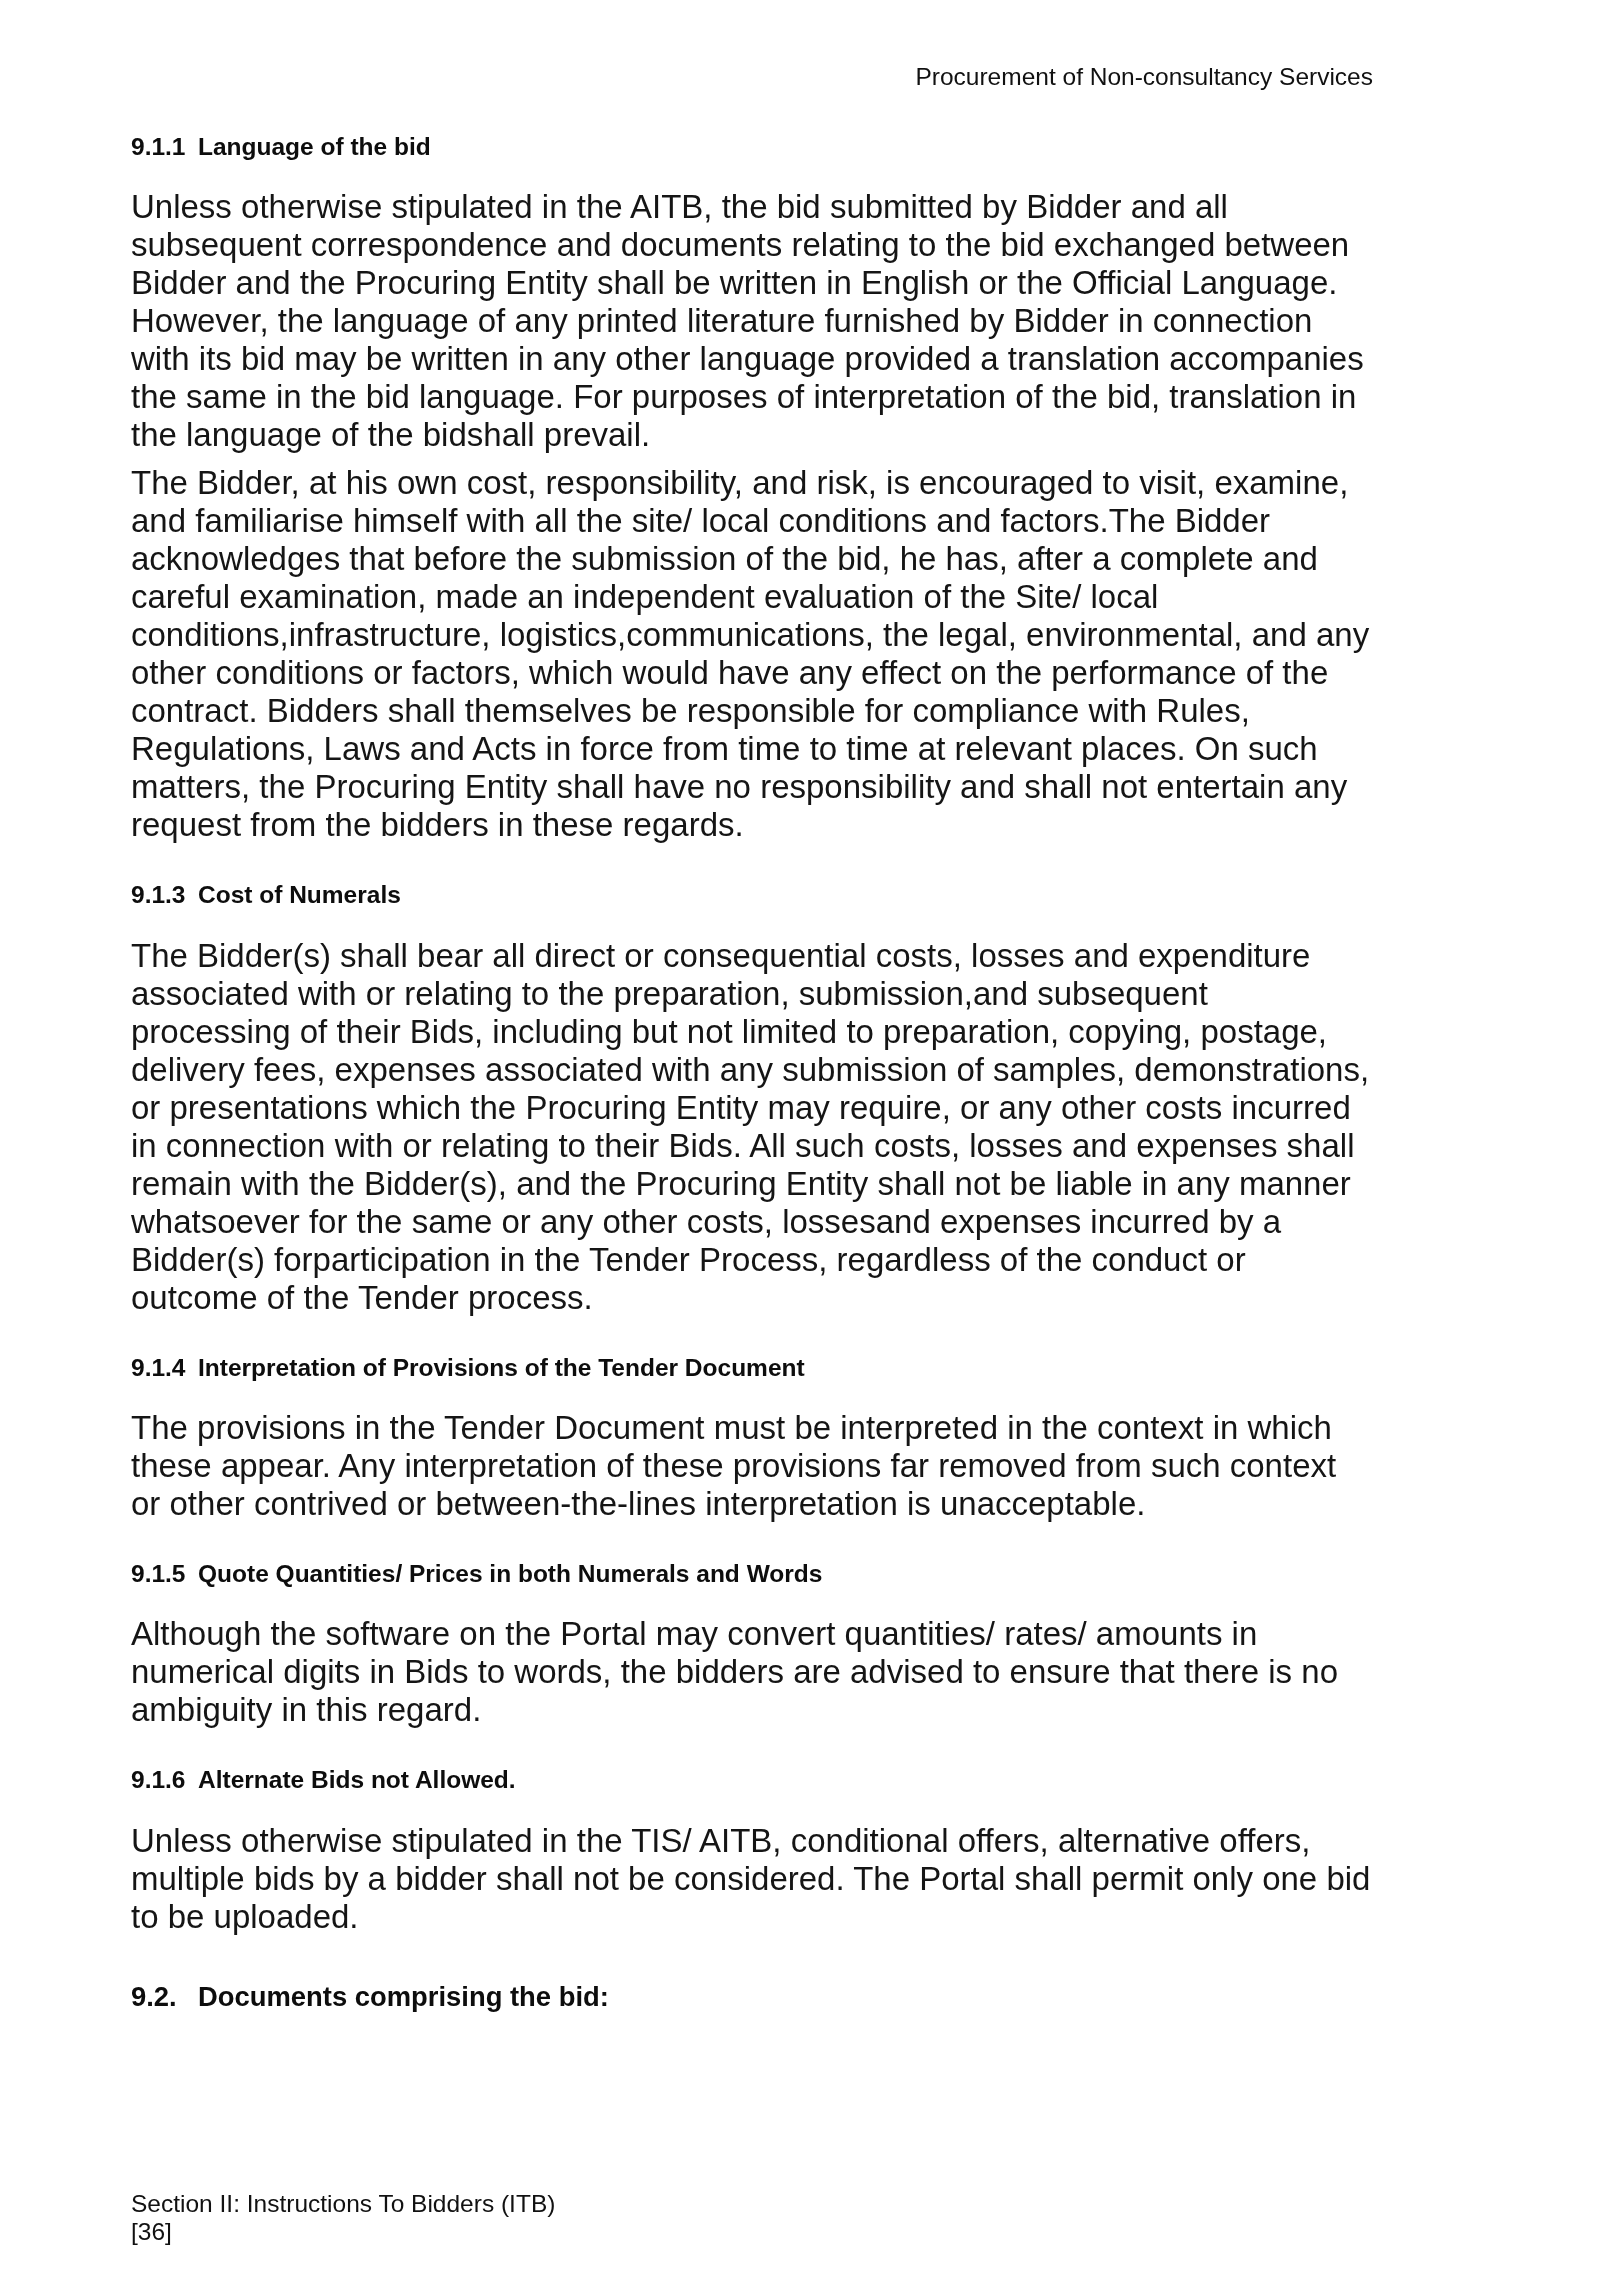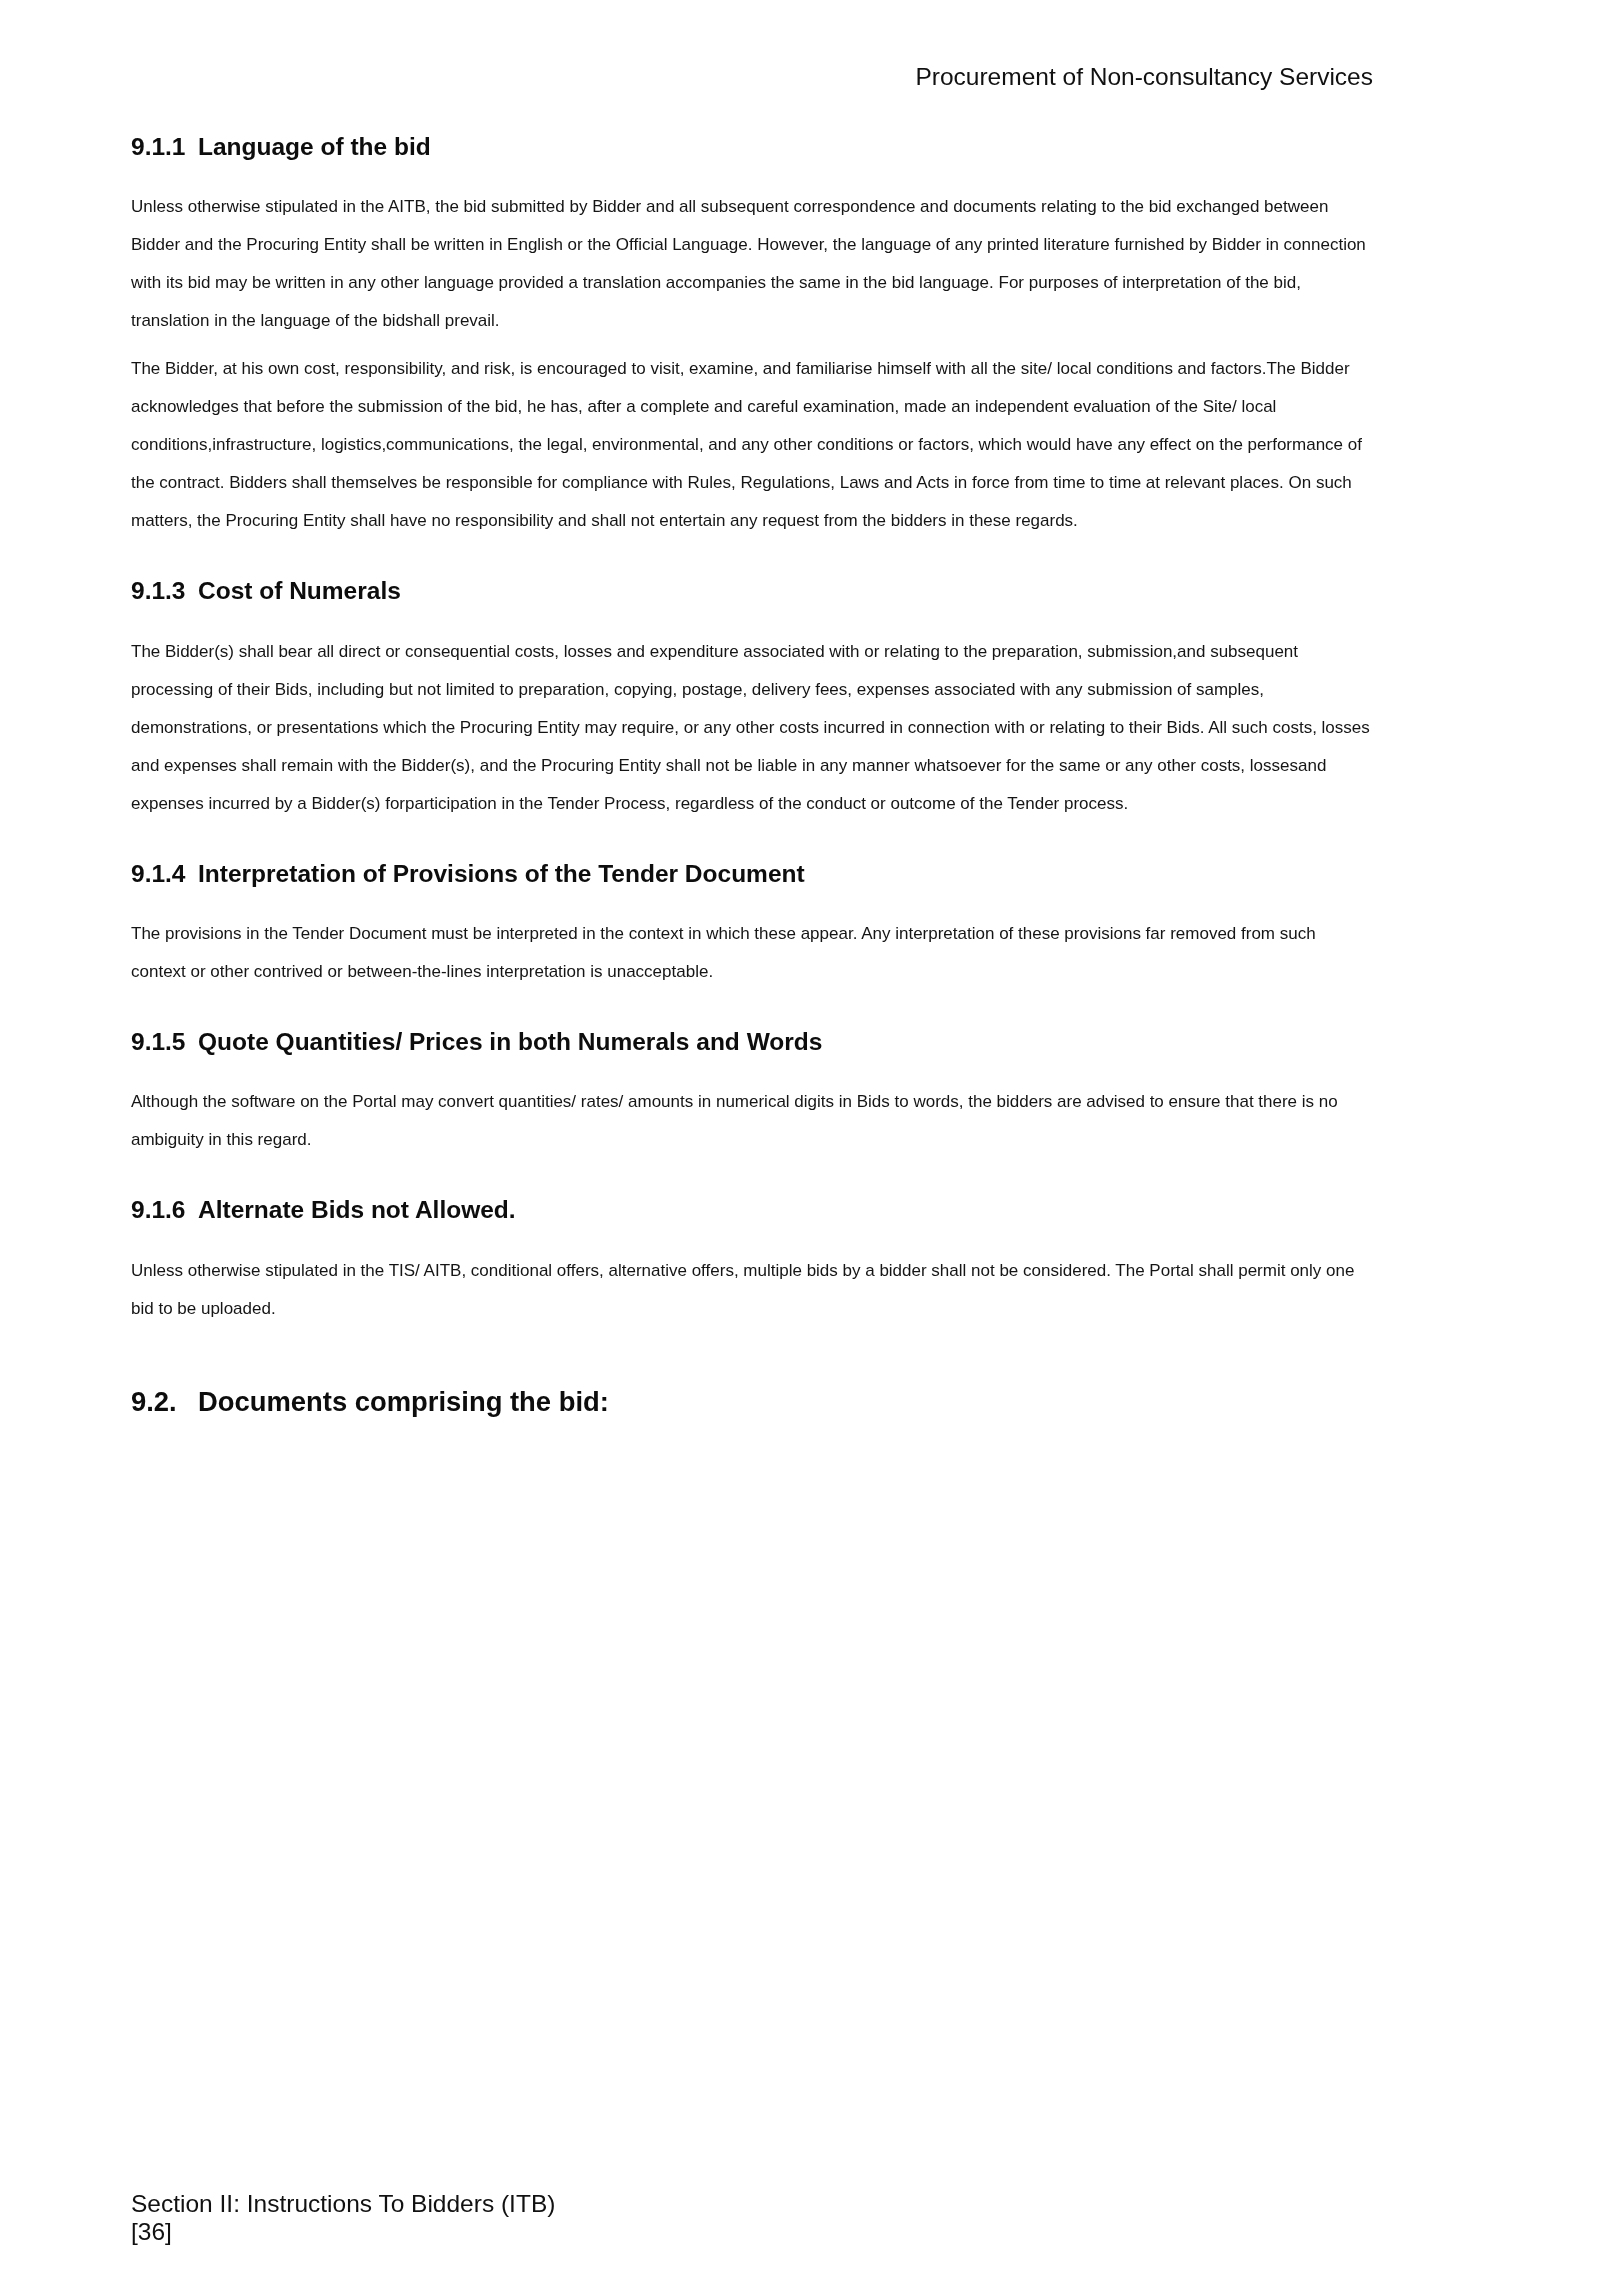--- a/index.html
+++ b/index.html
@@ -39,30 +39,30 @@
       font-weight: bold;
       font-size: 24.5px;
       margin: 37px 0 27.4px 0;
       color: #0d0d0d;
     }
     .section-heading.first {
       margin-top: 8px;
     }
     .section-heading.major {
       font-size: 27.4px;
-      margin-top: 58px;
+      margin-top: 45px;
     }
     .sec-num {
       flex: 0 0 67px;
     }
     .sec-title {
       flex: 1 1 auto;
     }
     p.body-text {
-      font-size: 17px;
+      font-size: 33px;
       line-height: 38px;
       margin: 0 0 9.8px 0;
       text-align: left;
       color: #151515;
     }
     .footer {
       position: absolute;
       left: 131px;
       right: 128px;
       bottom: 47px;

